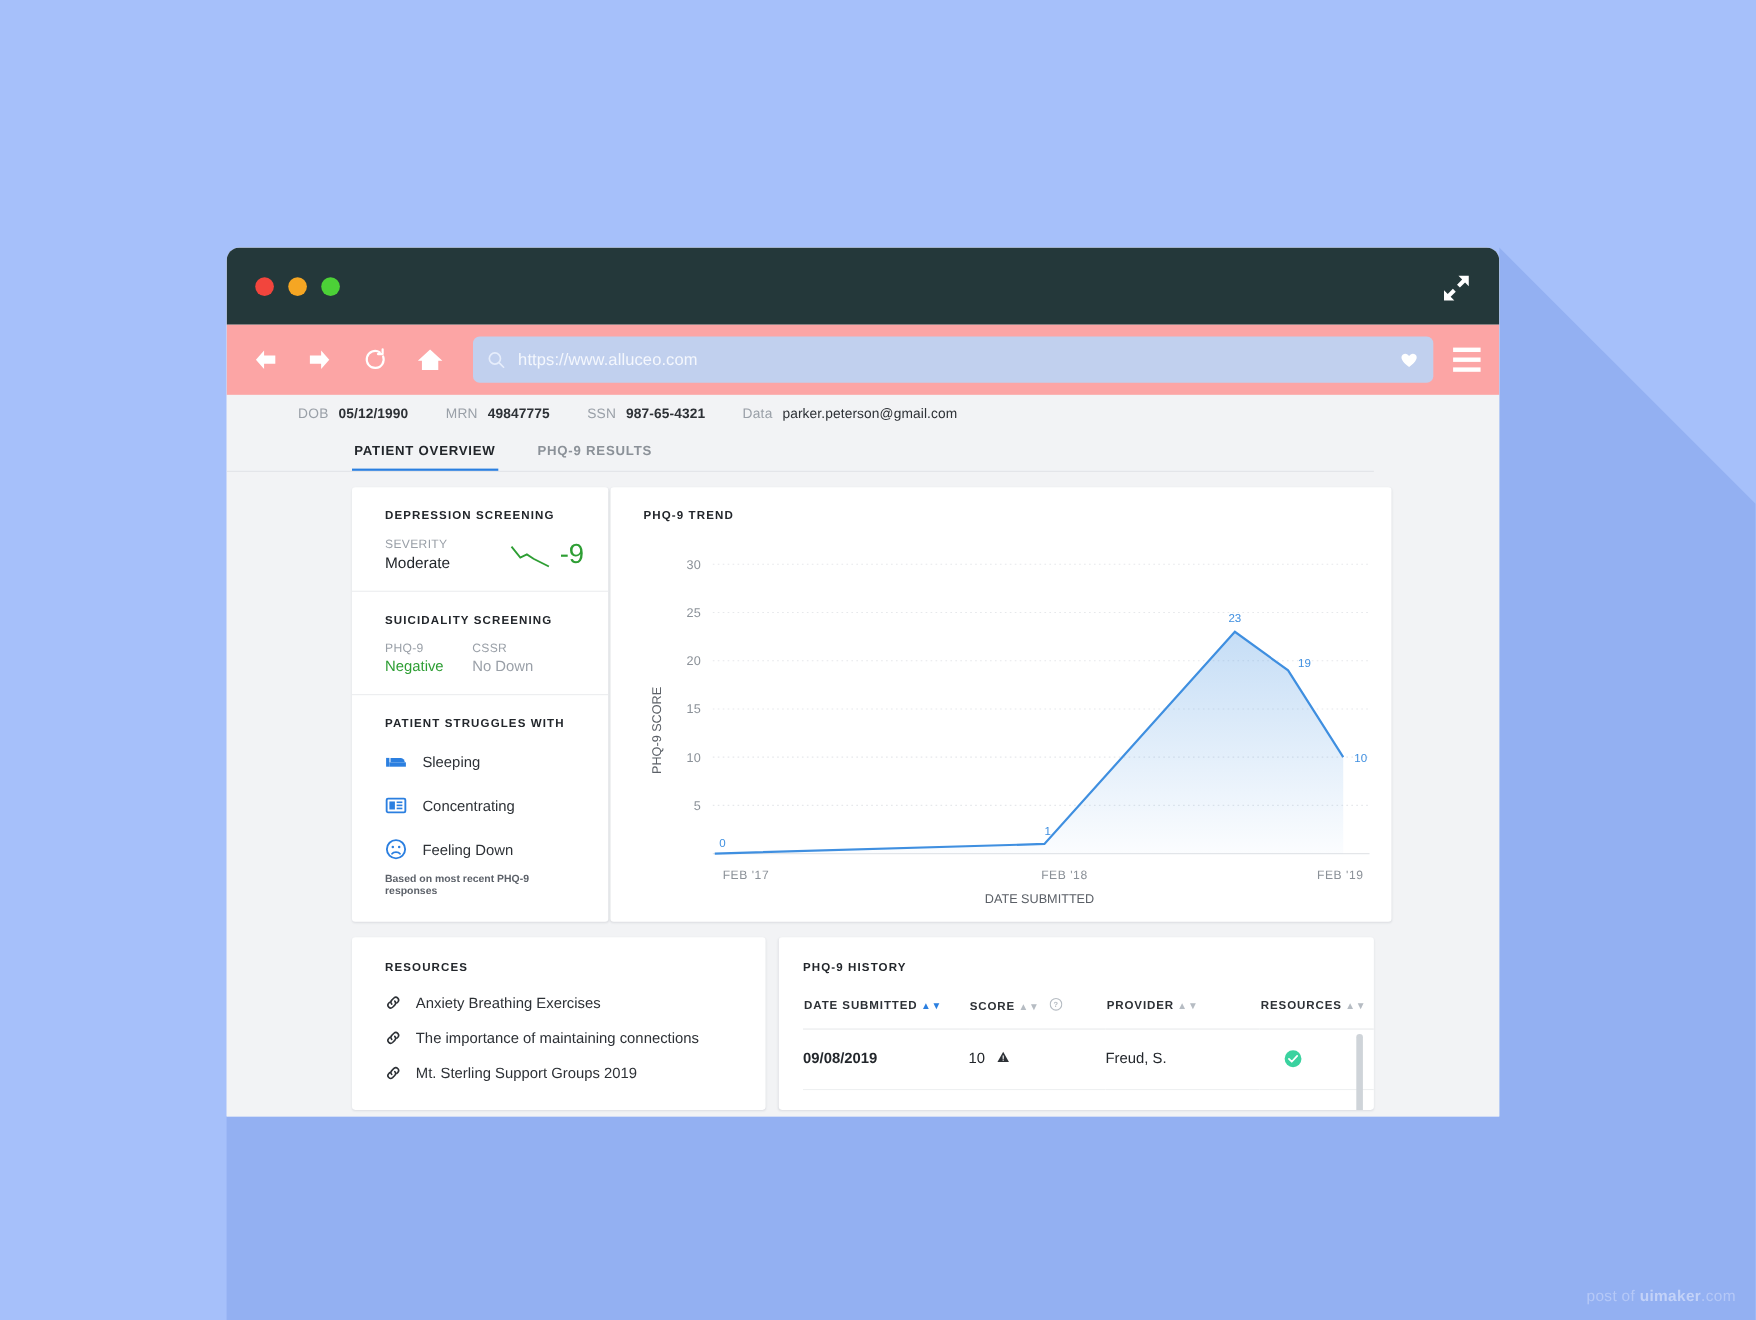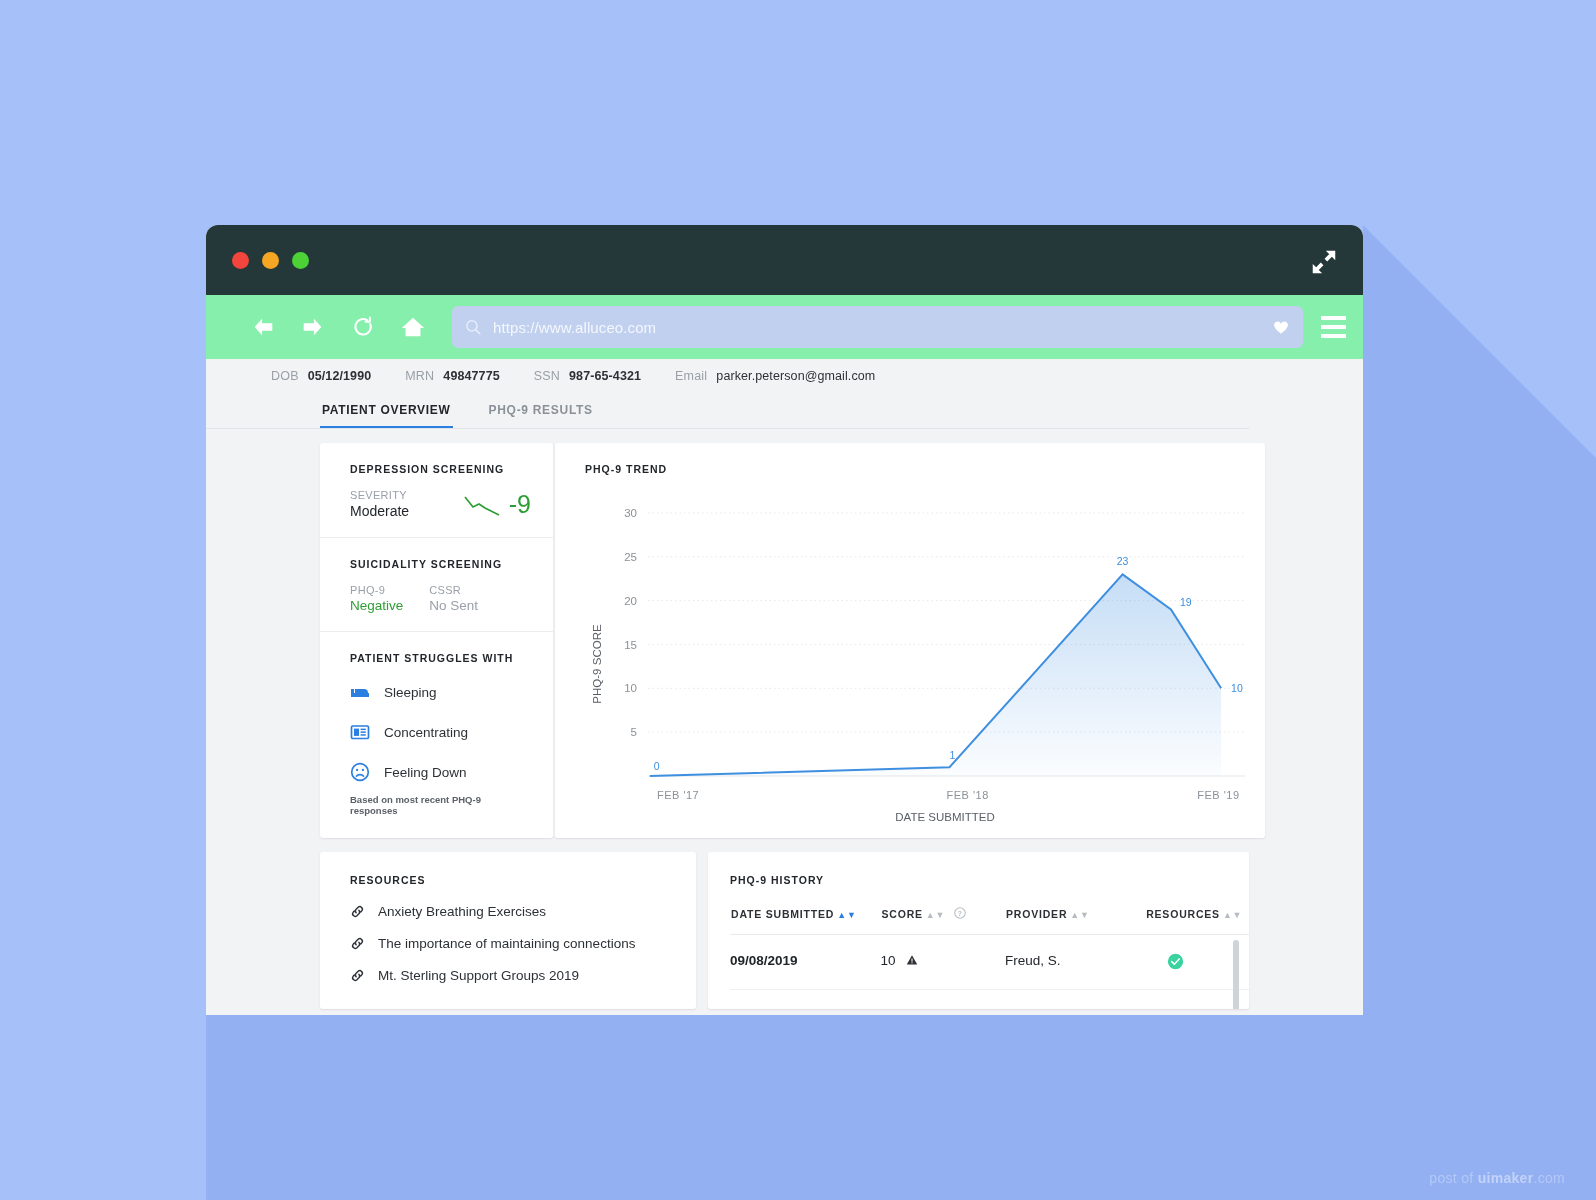--- a/index.html
+++ b/index.html
@@ -52,24 +52,24 @@
   .dot.green  { left: 86px;  background: #4cd137; }
   #expand-icon {
     position: absolute;
     right: 24px; top: 22px;
     width: 30px; height: 30px;
   }
 
   
   #navbar {
     height: 64px;
-    background: #86efac;
+    background: #fca5a5;
     display: flex;
     align-items: center;
-    padding: 0 0 0 32px;
+    padding: 0 0 0 10px;
     box-sizing: border-box;
   }
   .nav-icon {
     width: 34px; height: 34px;
     margin: 0 8px;
     flex: 0 0 auto;
     display: flex; align-items: center; justify-content: center;
   }
   #urlbar {
     flex: 1 1 auto;
@@ -296,21 +296,21 @@
     position: absolute;
     right: 10px;
     top: 88px;
     width: 6px;
     height: 72px;
     border-radius: 3px;
     background: #cfd4d9;
   }
   #watermark {
     position: absolute;
-    right: 31px;
+    right: 18px;
     bottom: 14px;
     font-size: 14px;
     color: #b5c8f7;
     letter-spacing: .3px;
   }
   #watermark b { color: #c3d2f8; font-weight: 700; }
 </style>
 </head>
 <body>
 
@@ -373,21 +373,21 @@
 
   <div id="app">
 
     <div id="patient-bar">
       <span class="pb-label">DOB</span>
       <span class="pb-value">05/12/1990</span>
       <span class="pb-label">MRN</span>
       <span class="pb-value">49847775</span>
       <span class="pb-label">SSN</span>
       <span class="pb-value">987-65-4321</span>
-      <span class="pb-label">Email</span>
+      <span class="pb-label">Data</span>
       <span class="pb-value" style="font-weight:400">parker.peterson@gmail.com</span>
     </div>
 
     <div id="tabs">
       <div class="tab active">PATIENT OVERVIEW</div>
       <div class="tab">PHQ-9 RESULTS</div>
     </div>
 
     <div id="row1">
 
@@ -411,21 +411,21 @@
 
         <div class="panel">
           <div class="panel-title">SUICIDALITY SCREENING</div>
           <div class="two-col">
             <div>
               <div class="sub-label">PHQ-9</div>
               <div class="val-green">Negative</div>
             </div>
             <div>
               <div class="sub-label">CSSR</div>
-              <div class="val-gray">No Sent</div>
+              <div class="val-gray">No Down</div>
             </div>
           </div>
         </div>
 
         <div class="panel" style="padding-bottom:22px">
           <div class="panel-title" style="margin-bottom:18px">PATIENT STRUGGLES WITH</div>
 
           <div class="struggle">
             <svg class="ico" viewBox="0 0 20 20">
               <rect x="1" y="7" width="3" height="8" fill="#2b7fe0"></rect>

